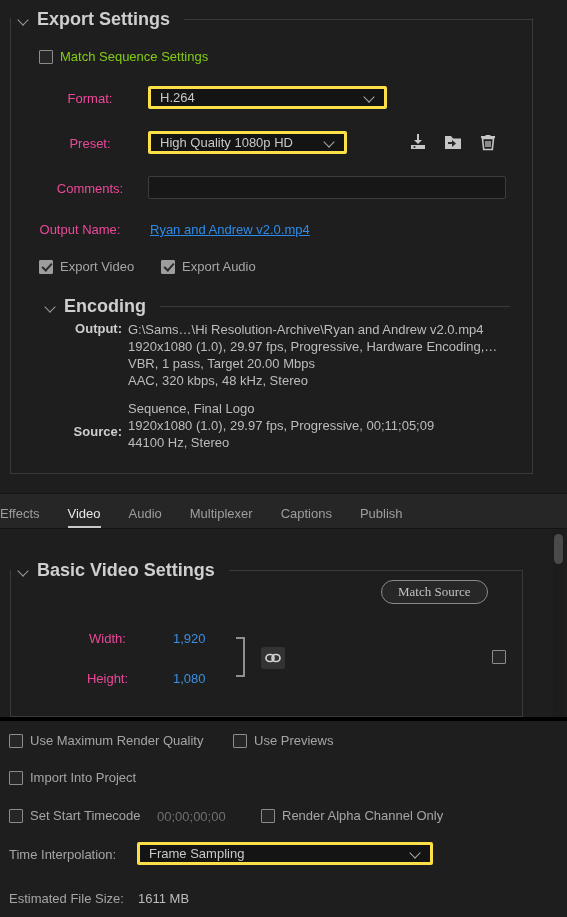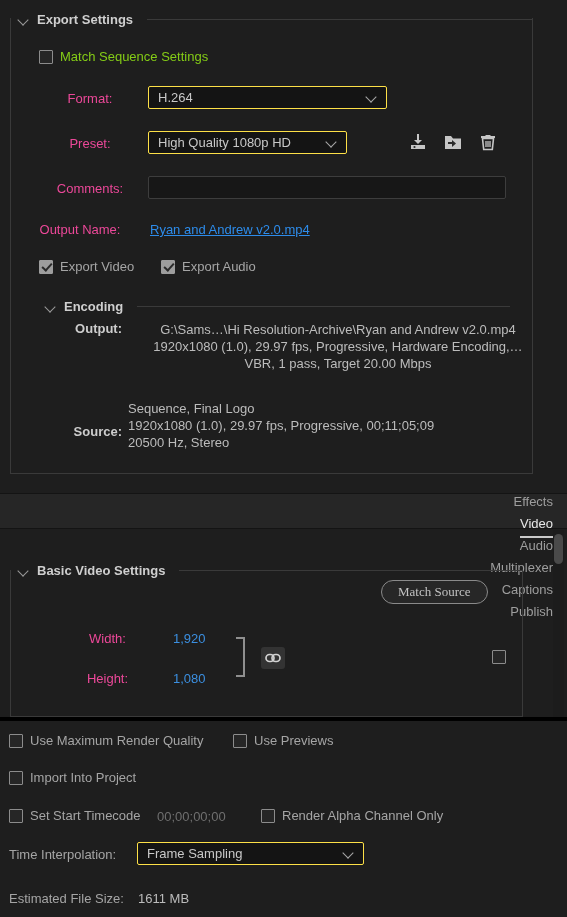--- a/index.html
+++ b/index.html
@@ -25,21 +25,21 @@
   }
   .twisty::after {
     content: "";
     position: absolute; left: 1px; top: 2px;
     width: 7px; height: 7px;
     border-right: 1.5px solid #9a9a9a;
     border-bottom: 1.5px solid #9a9a9a;
     transform: rotate(45deg);
   }
   .group-title {
-    font-weight: bold; font-size: 13px; color: #cfcfcf;
+    font-weight: bold; font-size: 18px; color: #cfcfcf;
     white-space: nowrap;
   }
   .rule { flex: 1 1 auto; height: 1px; background: #3a3a3a; margin-left: 6px; }
 
   .frame {
     position: absolute;
     border: 1px solid #3a3a3a;
     border-top: none;
     background: transparent;
   }
@@ -64,21 +64,21 @@
     border-bottom: 2px solid #2a2a2a;
     transform: rotate(42deg);
   }
   .cb-label { color: #a5a5a5; white-space: nowrap; }
   .cb-wrap { display: flex; align-items: center; gap: 7px; }
   .cb-wrap.dim .cb-label { color: #84cc16; }
 
   
   .dd {
     background: #141414;
-    border: 1px solid #fde047;
+    border: 3px solid #fde047;
     border-radius: 2px;
     height: 23px;
     display: flex; align-items: center;
     padding: 0 6px 0 9px;
     color: #c8c8c8;
     position: relative;
   }
   .dd .dd-val { flex: 1 1 auto; white-space: nowrap; overflow: hidden; }
   .chev {
     width: 11px; height: 11px; flex: 0 0 11px; position: relative; margin-right: 3px;
@@ -245,34 +245,35 @@
   <span class="cb-label">Export Audio</span>
 </div>
 
 <div class="panel group-header" style="top:297px; left:45px; width:465px;">
   <span class="twisty"></span>
   <span class="group-title">Encoding</span>
   <span class="rule"></span>
 </div>
 
 <div class="panel sum-label" style="top:321px; left:40px; width:82px;">Output:</div>
-<div class="panel" style="top:321px; left:128px; width:420px;text-align:center;">
+<div class="panel" style="top:321px; left:128px; width:420px;">
   <div class="sum-text">G:\Sams…\Hi Resolution-Archive\Ryan and Andrew v2.0.mp4</div>
   <div class="sum-text">1920x1080 (1.0), 29.97 fps, Progressive, Hardware Encoding,…</div>
   <div class="sum-text">VBR, 1 pass, Target 20.00 Mbps</div>
+  <div class="sum-text">AAC, 320 kbps, 48 kHz, Stereo</div>
 </div>
 
 <div class="panel sum-label" style="top:400px; left:40px; width:82px;margin-top:24px;">Source:</div>
 <div class="panel" style="top:400px; left:128px; width:420px;">
   <div class="sum-text">Sequence, Final Logo</div>
   <div class="sum-text">1920x1080 (1.0), 29.97 fps, Progressive, 00;11;05;09</div>
-  <div class="sum-text">20500 Hz, Stereo</div>
-</div>
-
-<div class="tabbar" style="top:493px; height:36px;flex-direction:column;">
+  <div class="sum-text">44100 Hz, Stereo</div>
+</div>
+
+<div class="tabbar" style="top:493px; height:36px;">
   <div class="tab" style="margin-left:-14px;">
     <span>Effects</span>
   </div>
   <div class="tab active">
     <span>Video</span>
   </div>
   <div class="tab">
     <span>Audio</span>
   </div>
   <div class="tab">
@@ -339,19 +340,19 @@
   <span class="cb-label">Set Start Timecode</span>
 </div>
 <div class="panel dim-text" style="top:809px; left:157px;">00;00;00;00</div>
 
 <div class="panel cb-wrap" style="top:808px; left:261px;">
   <span class="cb"></span>
   <span class="cb-label">Render Alpha Channel Only</span>
 </div>
 
 <div class="panel" style="top:847px; left:9px; color:#a5a5a5;">Time Interpolation:</div>
-<div class="dd" style="position:absolute; top:842px; left:137px; width:227px;">
+<div class="dd" style="position:absolute; top:842px; left:137px; width:296px;">
   <span class="dd-val">Frame Sampling</span>
   <span class="chev"></span>
 </div>
 
 <div class="panel" style="top:891px; left:9px; color:#a5a5a5;">Estimated File Size:</div>
 <div class="panel" style="top:891px; left:138px; color:#bcbcbc;">1611 MB</div>
 
 </body></html>

